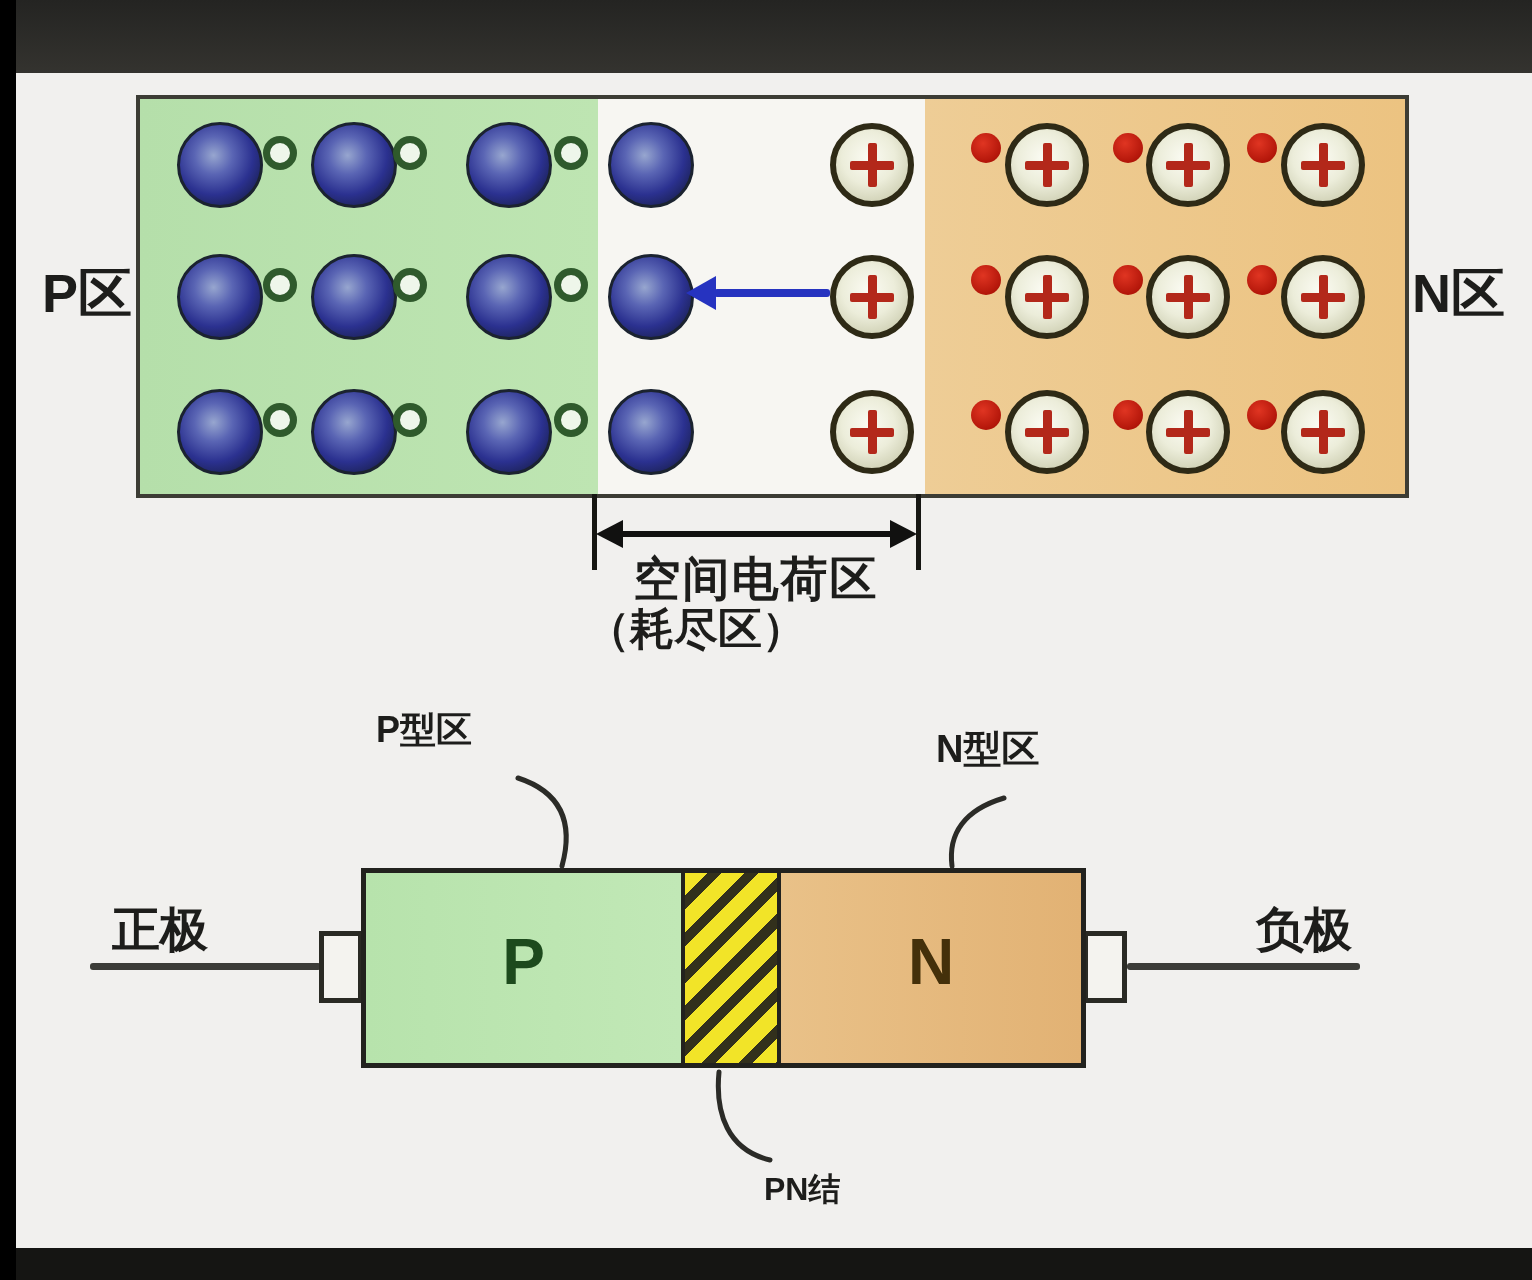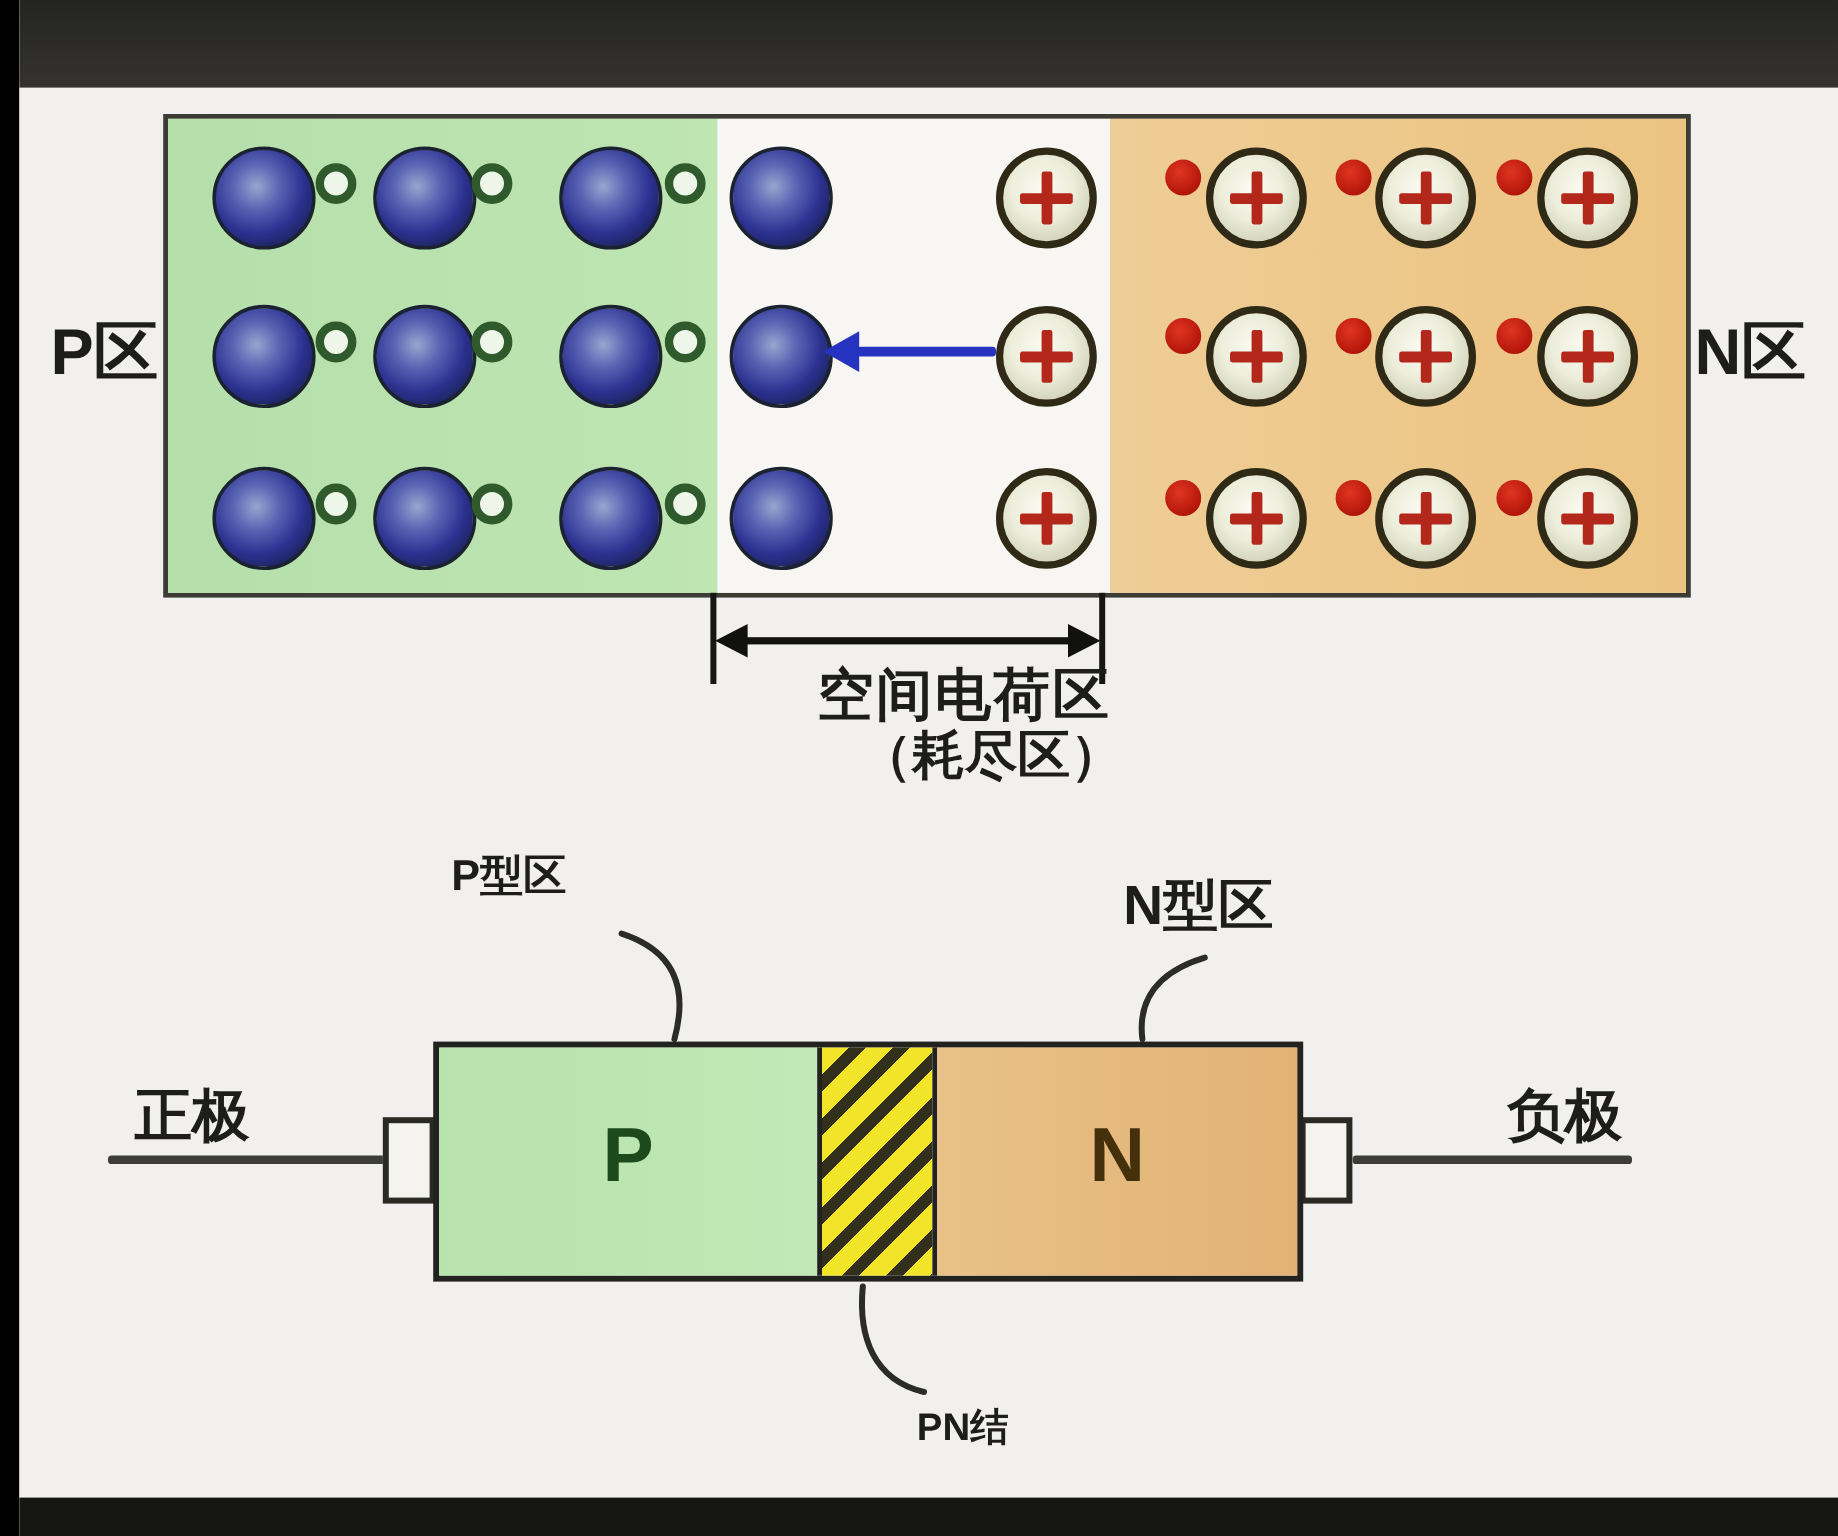--- a/index.html
+++ b/index.html
@@ -44,26 +44,26 @@
   #field-arrow-head{left:670px;top:276px;width:0;height:0;
     border-top:17px solid transparent;border-bottom:17px solid transparent;border-right:30px solid #2633c0;}
 
   
   .dim-bar{width:5px;height:76px;top:494px;background:#161612;}
   #dim-bar-left{left:576px;}
   #dim-bar-right{left:900px;}
   #dim-line{left:598px;top:531px;width:284px;height:6px;background:#111110;}
   #dim-head-left{left:580px;top:520px;width:0;height:0;border-top:14px solid transparent;border-bottom:14px solid transparent;border-right:27px solid #111110;}
   #dim-head-right{left:874px;top:520px;width:0;height:0;border-top:14px solid transparent;border-bottom:14px solid transparent;border-left:27px solid #111110;}
-  #space-charge-label{left:570px;top:548px;width:340px;text-align:right;font-size:47px;letter-spacing:2px;}
-  #depletion-sub-label{left:570px;top:600px;width:350px;text-align:right;font-size:44px;}
+  #space-charge-label{left:570px;top:548px;width:340px;text-align:center;font-size:47px;letter-spacing:2px;}
+  #depletion-sub-label{left:570px;top:600px;width:350px;text-align:left;font-size:44px;}
 
   
   #p-type-label{left:360px;top:706px;font-size:36px;}
-  #n-type-label{left:920px;top:724px;font-size:46px;}
+  #n-type-label{left:920px;top:724px;font-size:38px;}
   #anode-label{left:96px;top:898px;font-size:48px;}
   #cathode-label{left:1240px;top:898px;font-size:48px;}
   #junction-label{left:748px;top:1168px;font-size:32px;}
 
   #lead-left{left:74px;top:963px;width:231px;height:7px;background:#3c3c38;border-radius:3px;}
   #lead-right{left:1111px;top:963px;width:233px;height:7px;background:#3c3c38;border-radius:3px;}
   .terminal{width:44px;height:72px;top:931px;background:#f4f3ef;border:5px solid #2a2a24;box-sizing:border-box;}
   #terminal-left{left:303px;}
   #terminal-right{left:1067px;}
 

